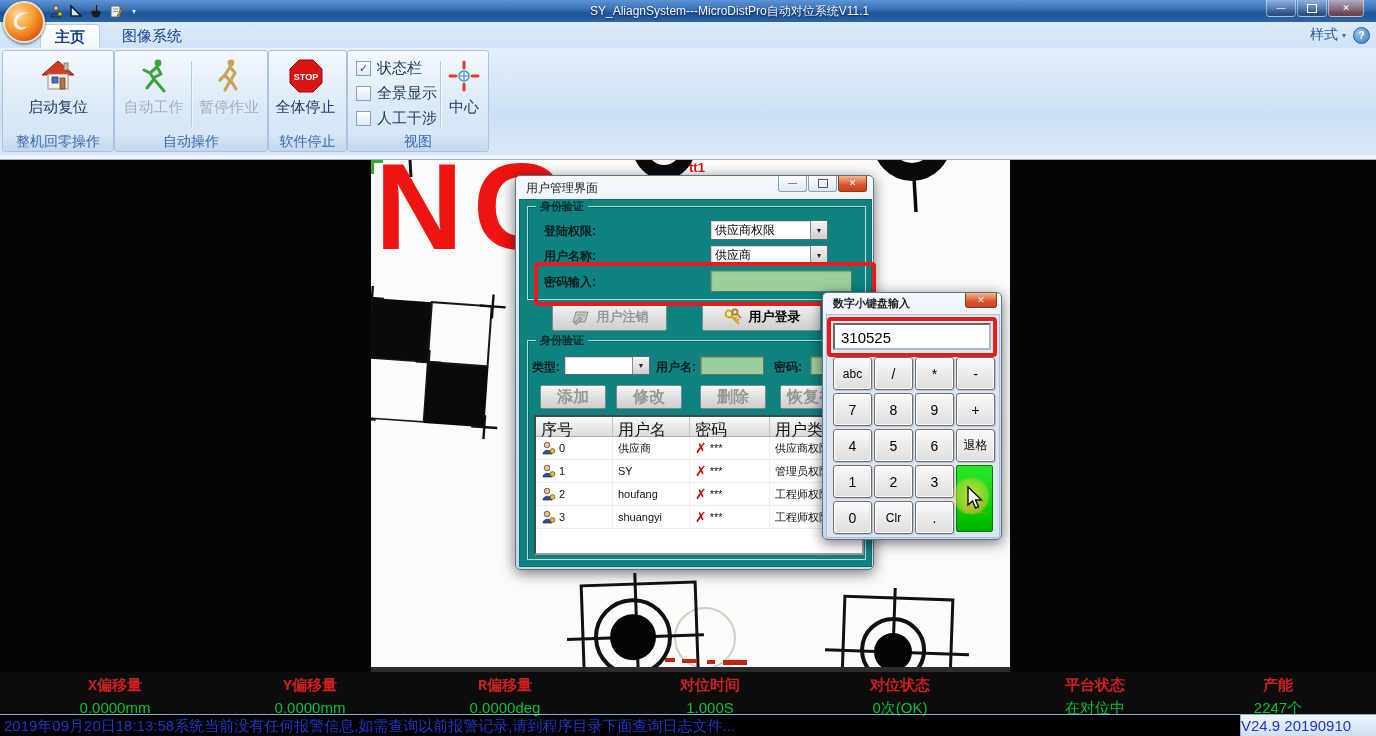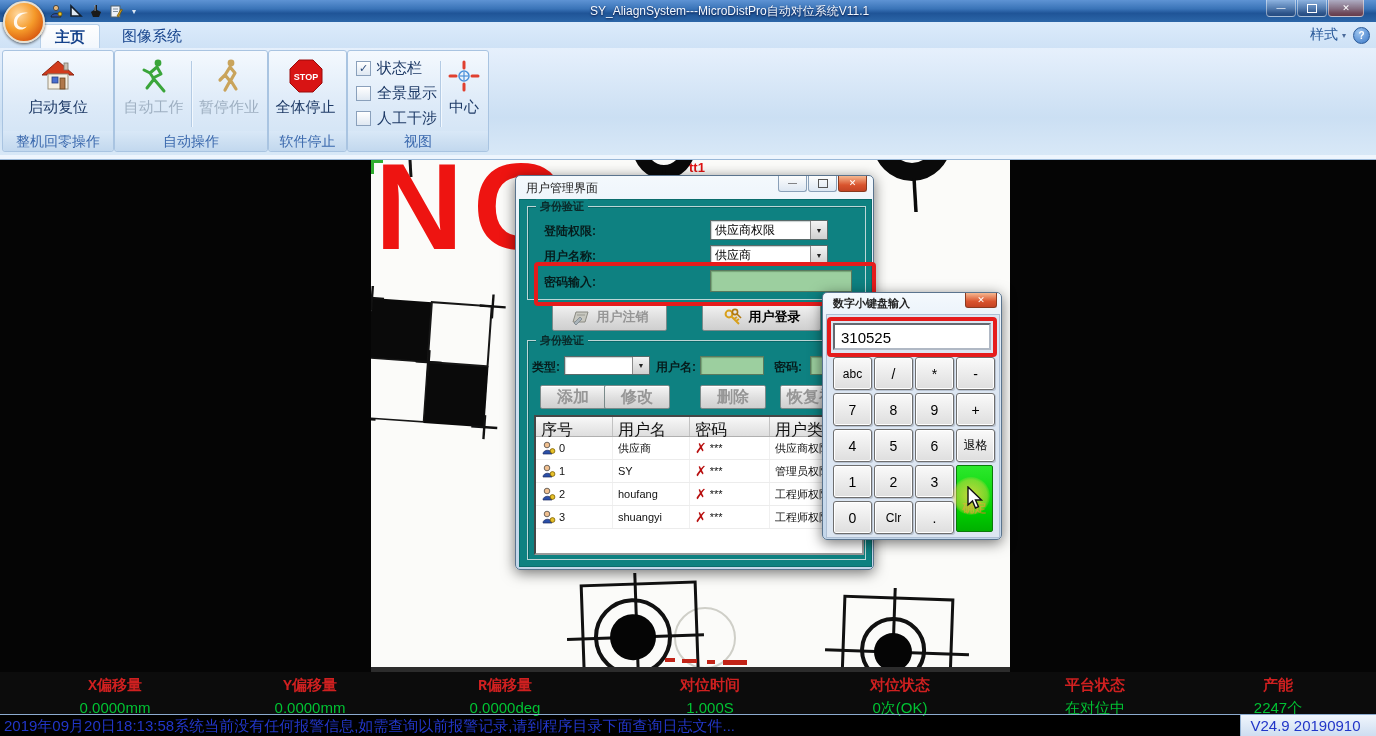--- a/index.html
+++ b/index.html
@@ -127,21 +127,21 @@
 
   
   .metrics{position:absolute;left:0;top:672px;width:100%;height:42px;background:#0c0c0c;}
   .mcol{position:absolute;width:180px;text-align:center;}
   .mlabel{font-size:15px;font-weight:bold;color:#cf2020;margin-top:4px;font-family:Liberation Mono, monospace;}
   .mvalue{font-size:15px;color:#00c233;margin-top:4px;}
   .statusbar{position:absolute;left:0;top:714px;width:100%;height:22px;
     background:linear-gradient(#eaf2fc,#c2d7ee 70%,#b4ccе8);border-top:1px solid #8cabcf;}
   .sb-msg{position:absolute;left:4px;top:2px;font-size:15px;color:#2236c8;white-space:nowrap;}
   .sb-ver{position:absolute;left:1240px;top:0;width:136px;height:100%;border-left:1px solid #94b2d4;
-    font-size:15px;color:#2236c8;text-align:center;padding:2px 6px 8px 0;box-sizing:border-box;
+    font-size:15px;color:#2236c8;text-align:left;padding:2px 6px 8px 0;box-sizing:border-box;
     background:linear-gradient(#f0f6fd,#ccdcf0);}
 
   .cursor{z-index:32;}
 </style>
 </head>
 <body>
 
 <div class="stage">
 
   <div class="titlebar">
@@ -427,21 +427,21 @@
             </span>
         </div>
         <div class="dlabel" style="left:128px;top:18px;">用户名:</div>
         <div class="greenfield" style="left:172px;top:15px;width:64px;height:19px;"></div>
         <div class="dlabel" style="left:246px;top:18px;">密码:</div>
         <div class="greenfield" style="left:282px;top:15px;width:60px;height:19px;"></div>
 
         <div class="dbtn smallbtn disabled" style="left:12px;top:44px;width:64px;">
             <span>添加</span>
           </div>
-        <div class="dbtn smallbtn disabled" style="left:76px;top:44px;width:64px;align-items:center;">
+        <div class="dbtn smallbtn disabled" style="left:88px;top:44px;width:64px;align-items:center;">
             <span>修改</span>
           </div>
         <div class="dbtn smallbtn disabled" style="left:172px;top:44px;width:64px;">
             <span>删除</span>
           </div>
         <div class="dbtn smallbtn disabled" style="left:252px;top:44px;width:76px;">
             <span>恢复初始</span>
           </div>
 
         <div class="utable" style="left:6px;top:74px;width:326px;height:136px;">

